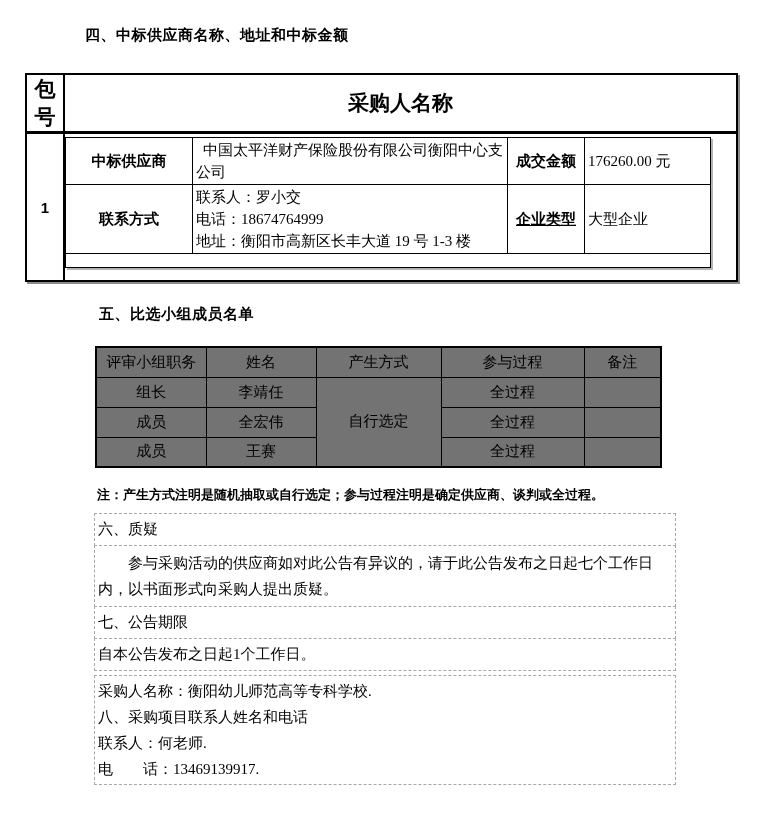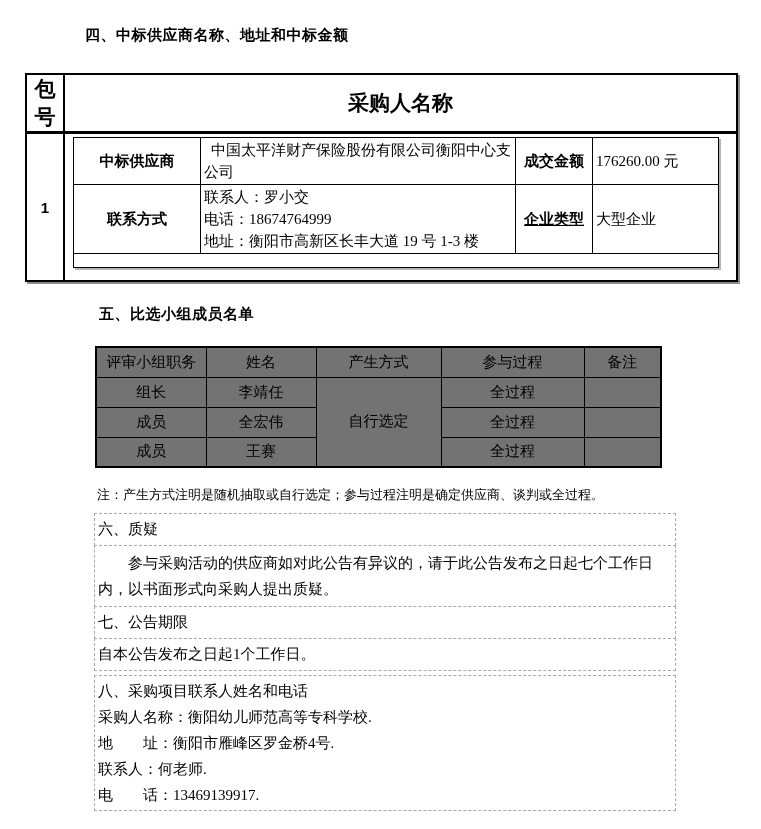--- a/index.html
+++ b/index.html
@@ -45,21 +45,21 @@
   td.pkg-num-cell {
     text-align: center;
     vertical-align: middle;
     font-family: "Liberation Sans", "DejaVu Sans", sans-serif;
     font-weight: bold;
     font-size: 15px;
     padding: 0;
   }
   td.pkg-body-cell {
     vertical-align: top;
-    padding: 3px 0 12px 8px;
+    padding: 3px 0 12px 0;
   }
   table.inner-table {
     border-collapse: collapse;
     width: 645px;
     table-layout: fixed;
     box-shadow: 2px 2px 0 #b4b4b4;
   }
   table.inner-table, table.inner-table td {
     border: 1px solid #000;
   }
@@ -102,21 +102,21 @@
   table.member-table td {
     border: 1px solid #000;
     height: 30px;
     text-align: center;
     vertical-align: middle;
     font-size: 15px;
     padding: 0 2px;
   }
   .note-line {
     font-family: "Liberation Sans", "DejaVu Sans", sans-serif;
-    font-weight: normal;
+    font-weight: bold;
     font-size: 13px;
     white-space: nowrap;
   }
 
   
   .dashed-stack { width: 614px; }
   .dashed-box {
     border: 1px dashed #a8a8a8;
     background: #fff;
     font-size: 15px;
@@ -244,20 +244,19 @@
 
   <div class="dashed-box">
     <div class="line">七、公告期限</div>
   </div>
 
   <div class="dashed-box">
     <div class="line">自本公告发布之日起1个工作日。</div>
   </div>
 
   <div class="dashed-box contact-block">
+    <div class="line">采购人名称：衡阳幼儿师范高等专科学校.</div>
     <div class="line">八、采购项目联系人姓名和电话</div>
-    <div class="line">采购人名称：衡阳幼儿师范高等专科学校.</div>
-    <div class="line">地　　址：衡阳市雁峰区罗金桥4号.</div>
     <div class="line">联系人：何老师.</div>
     <div class="line">电　　话：13469139917.</div>
   </div>
 
 </div>
 
 </body></html>

